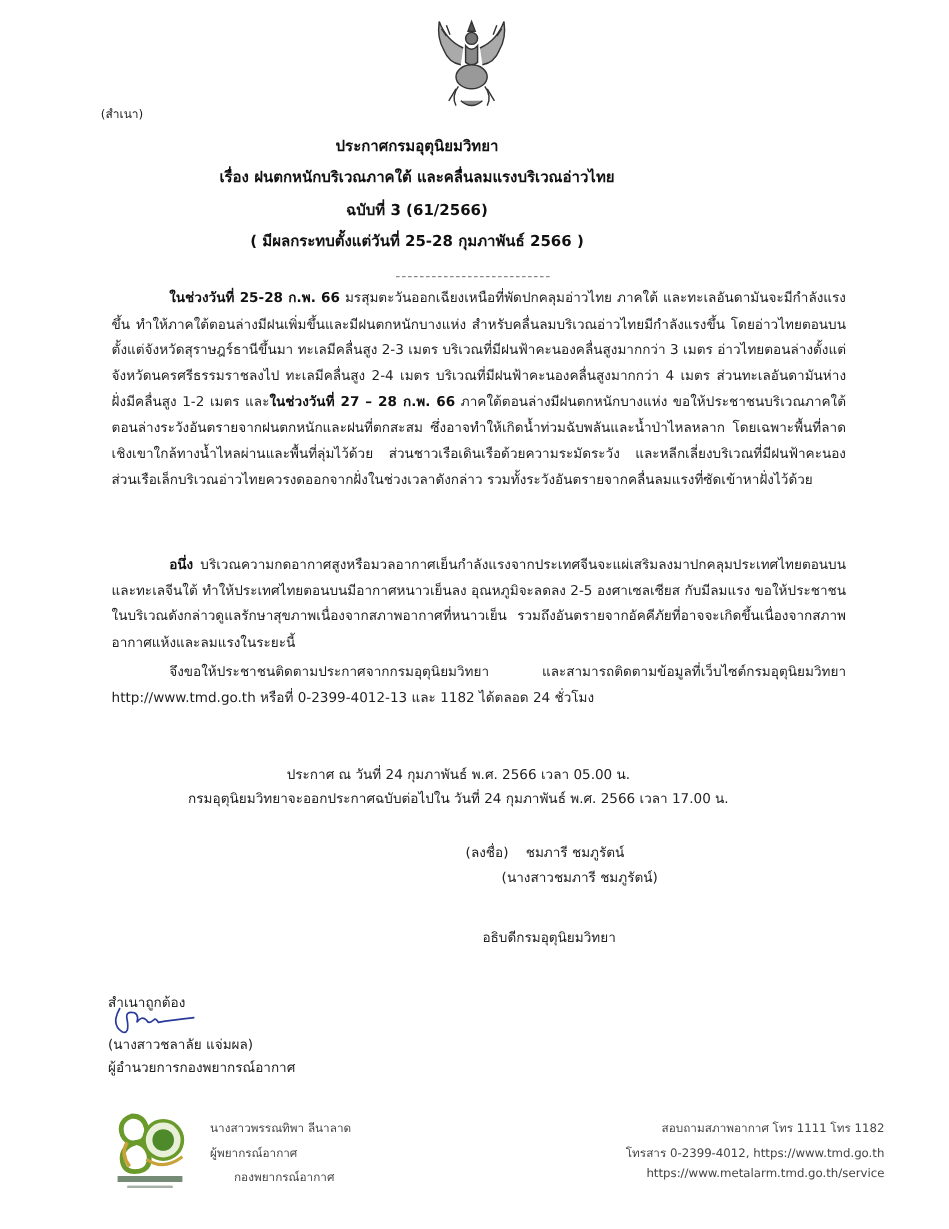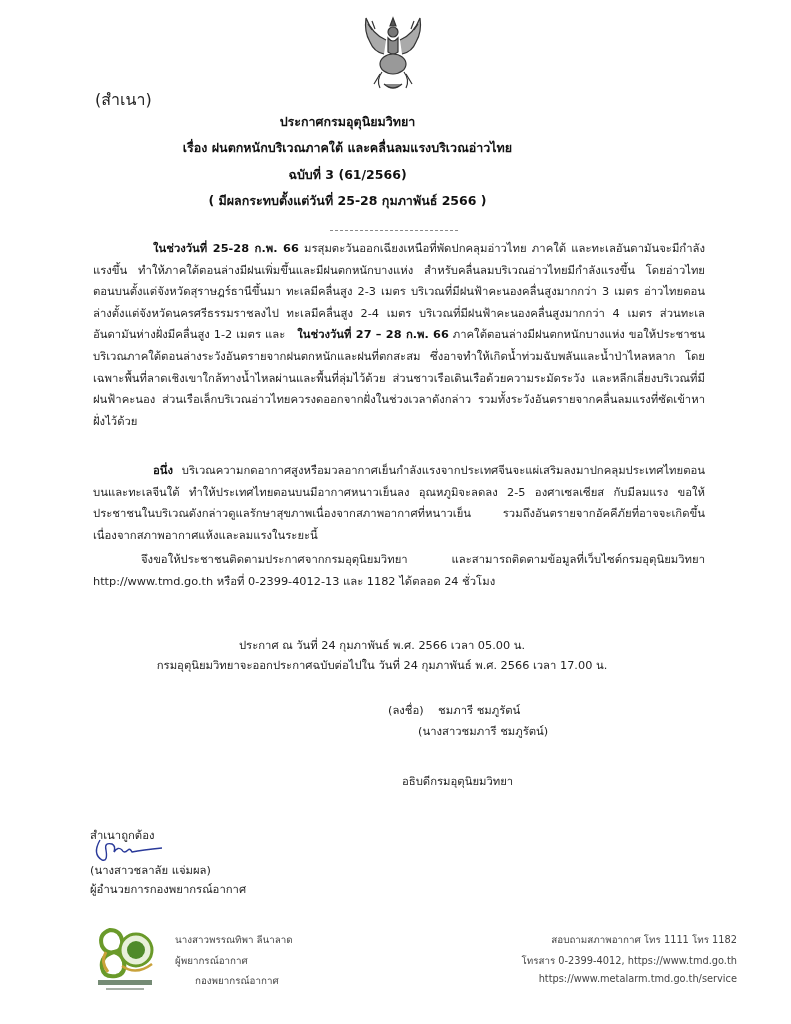--- a/index.html
+++ b/index.html
@@ -3,32 +3,32 @@
   <meta charset="utf-8">
   <style>
     html, body { margin: 0; padding: 0; background: #ffffff; }
     body {
       width: 791px; height: 1024px; position: relative; overflow: hidden;
       font-family: "DejaVu Sans", "Liberation Sans", sans-serif;
       color: #1a1a1a;
     }
     .abs { position: absolute; }
     .emblem { left: 358px; top: 12px; width: 70px; height: 82px; }
-    .copy-tag { left: 95px; top: 87px; font-size: 16px; color: #222; }
+    .copy-tag { left: 84px; top: 87px; font-size: 10px; color: #222; }
     .title-block { left: 0; width: 695px; text-align: center; font-weight: bold; font-size: 12.5px; color: #111; }
     .t1 { top: 112px; }
     .t2 { top: 138px; }
     .t3 { top: 165px; }
     .t4 { top: 191px; }
     .sep { left: 330px; top: 230px; width: 128px; border-top: 1px dashed #888; height: 0; }
     .para {
       left: 93px; width: 612px; font-size: 11.3px; line-height: 21.6px;
       text-align: justify; color: #1f1f1f;
     }
-    .para b { color: #111; margin-left: 12px; }
+    .para b { color: #111; }
     .p1 { top: 238px; text-indent: 48px; }
     .p2 { top: 460px; text-indent: 48px; }
     .p3 { top: 549px; text-indent: 48px; }
     .issue { left: 0; width: 764px; text-align: center; font-size: 11.3px; color: #222; }
     .i1 { top: 636px; }
     .i2 { top: 656px; }
     .sig { font-size: 11.3px; color: #222; }
     .s1 { left: 388px; top: 701px; }
     .s2 { left: 418px; top: 722px; }
     .s3 { left: 402px; top: 744px; margin-top: 28px; }

